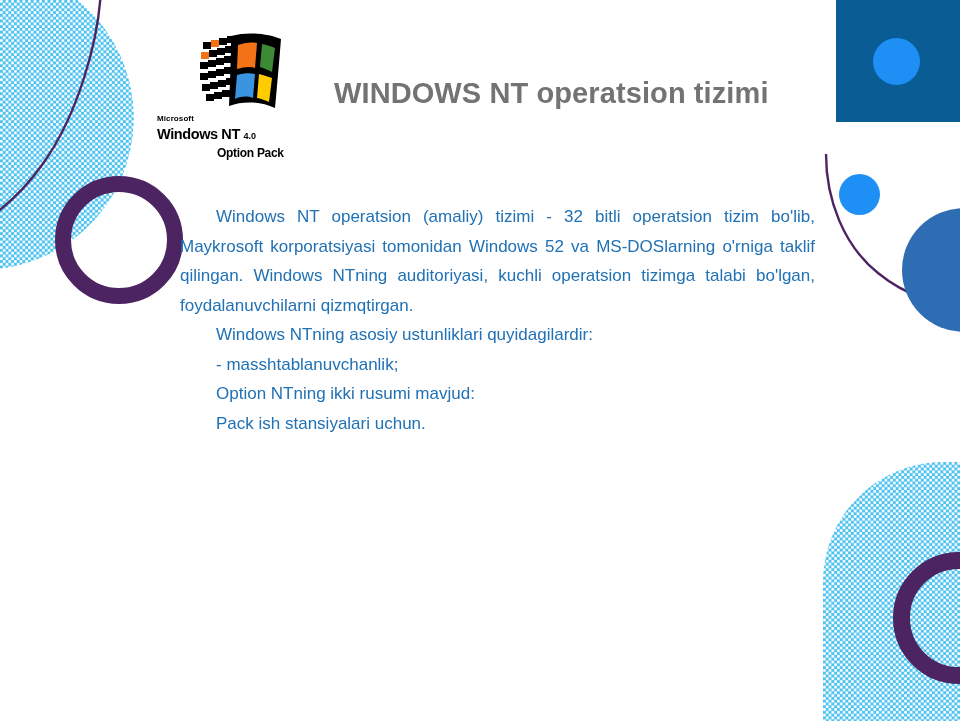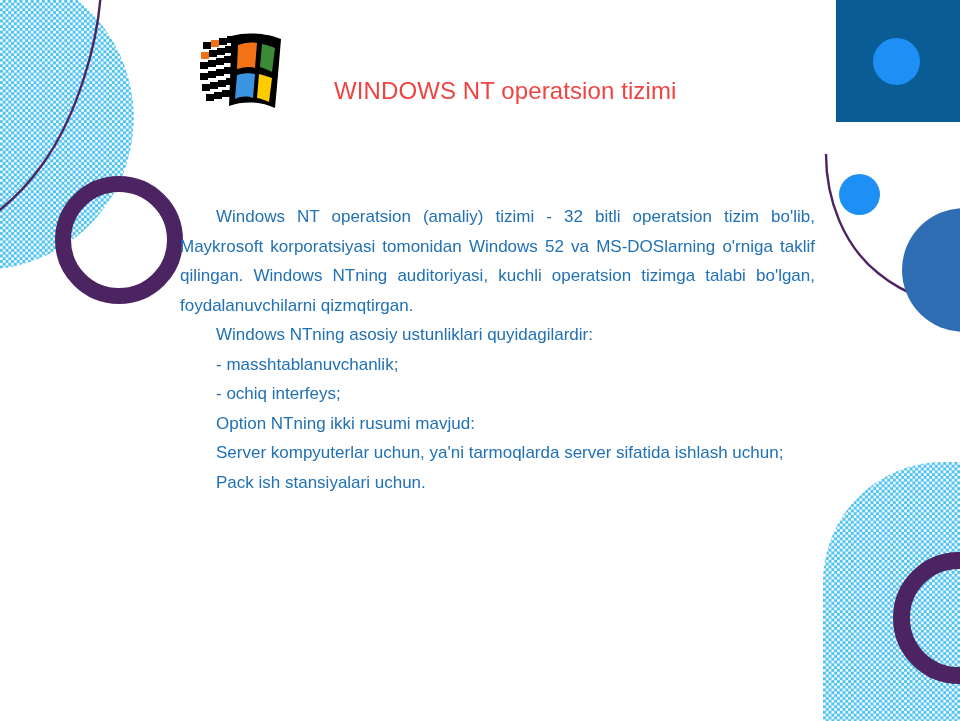--- a/index.html
+++ b/index.html
@@ -181,23 +181,23 @@
     font-weight: bold;
     letter-spacing: -0.3px;
   }
 
   
   #title {
     position: absolute;
     left: 334px;
     top: 77px;
     width: 520px;
-    font-size: 24px;
-    font-weight: normal;
-    color: #ef4444;
+    font-size: 29px;
+    font-weight: bold;
+    color: #737373;
     letter-spacing: 0.1px;
     white-space: nowrap;
   }
 
   
   #body-text {
     position: absolute;
     left: 180px;
     top: 202px;
     width: 635px;
@@ -278,27 +278,33 @@
       </g>
 
       <path d="M36 6 C 54 1, 74 4, 86 9 C 84 34, 82 56, 80 78 C 66 72, 50 70, 34 76 C 35 52, 36 28, 36 6 Z" fill="#000000"></path>
 
       <path d="M43 15 C 51 12, 58 12, 62 13 L 60 38 C 55 36, 49 37, 42 39 Z" fill="#F47216"></path>
       <path d="M67 14 C 72 15, 76 16, 80 18 L 77 42 C 73 40, 69 38, 65 37 Z" fill="#3C8A35"></path>
       <path d="M42 45 C 49 43, 55 43, 60 44 L 58 68 C 52 66, 47 66, 40 69 Z" fill="#3A94E0"></path>
       <path d="M64 44 C 69 45, 73 47, 77 48 L 74 72 C 70 70, 67 69, 62 68 Z" fill="#FFCC00"></path>
     </svg>
 
+    <div id="logo-wordmark">
+      <div id="logo-microsoft">Microsoft</div>
+      <div id="logo-ntline">
+        <span>Windows NT</span>
+        <span class="ver">4.0</span>
+      </div>
+      <div id="logo-optionpack">Option Pack</div>
+    </div>
   </div>
 
   <div id="title">WINDOWS NT operatsion tizimi</div>
 
   <div id="body-text">
     <p class="just indent">Windows NT operatsion (amaliy) tizimi - 32 bitli operatsion tizim bo'lib, Maykrosoft korporatsiyasi tomonidan Windows 52 va MS-DOSlarning o'rniga taklif qilingan. Windows NTning auditoriyasi, kuchli operatsion tizimga talabi bo'lgan, foydalanuvchilarni qizmqtirgan.</p>
     <p class="indent">Windows NTning asosiy ustunliklari quyidagilardir:</p>
     <p class="indent">- masshtablanuvchanlik;</p>
-    <p class="indent">- ochiq interfeys;</p>
     <p class="indent">Option NTning ikki rusumi mavjud:</p>
-    <p class="just indent">Server kompyuterlar uchun, ya'ni tarmoqlarda server sifatida ishlash uchun;</p>
     <p class="indent">Pack ish stansiyalari uchun.</p>
   </div>
 
 </div>
 
 </body></html>

